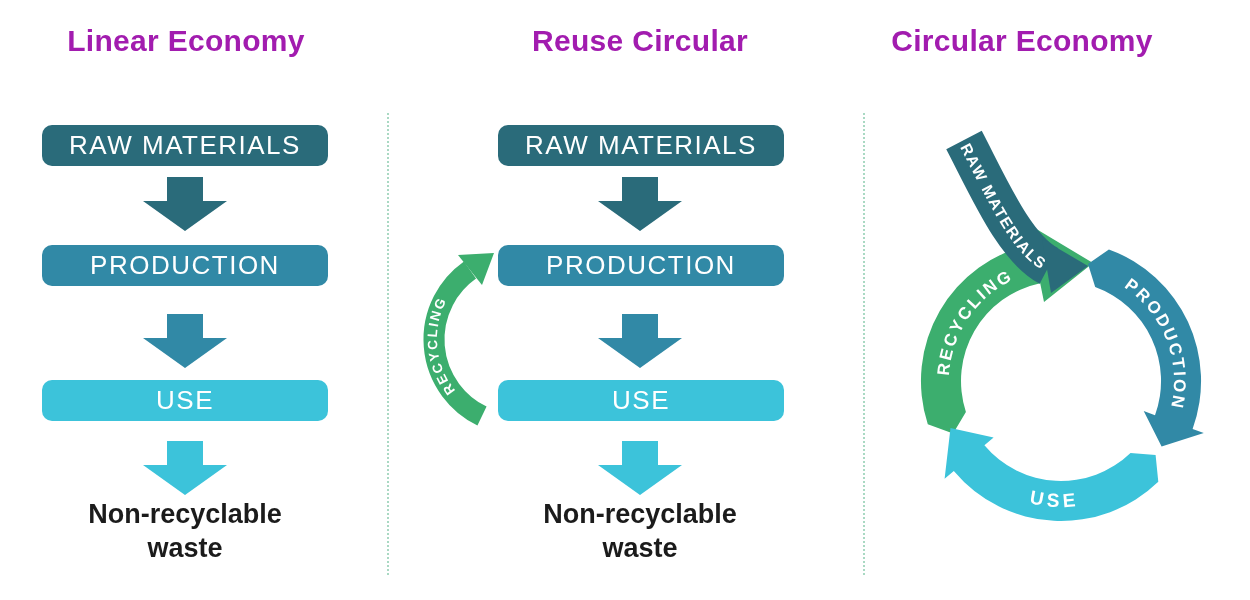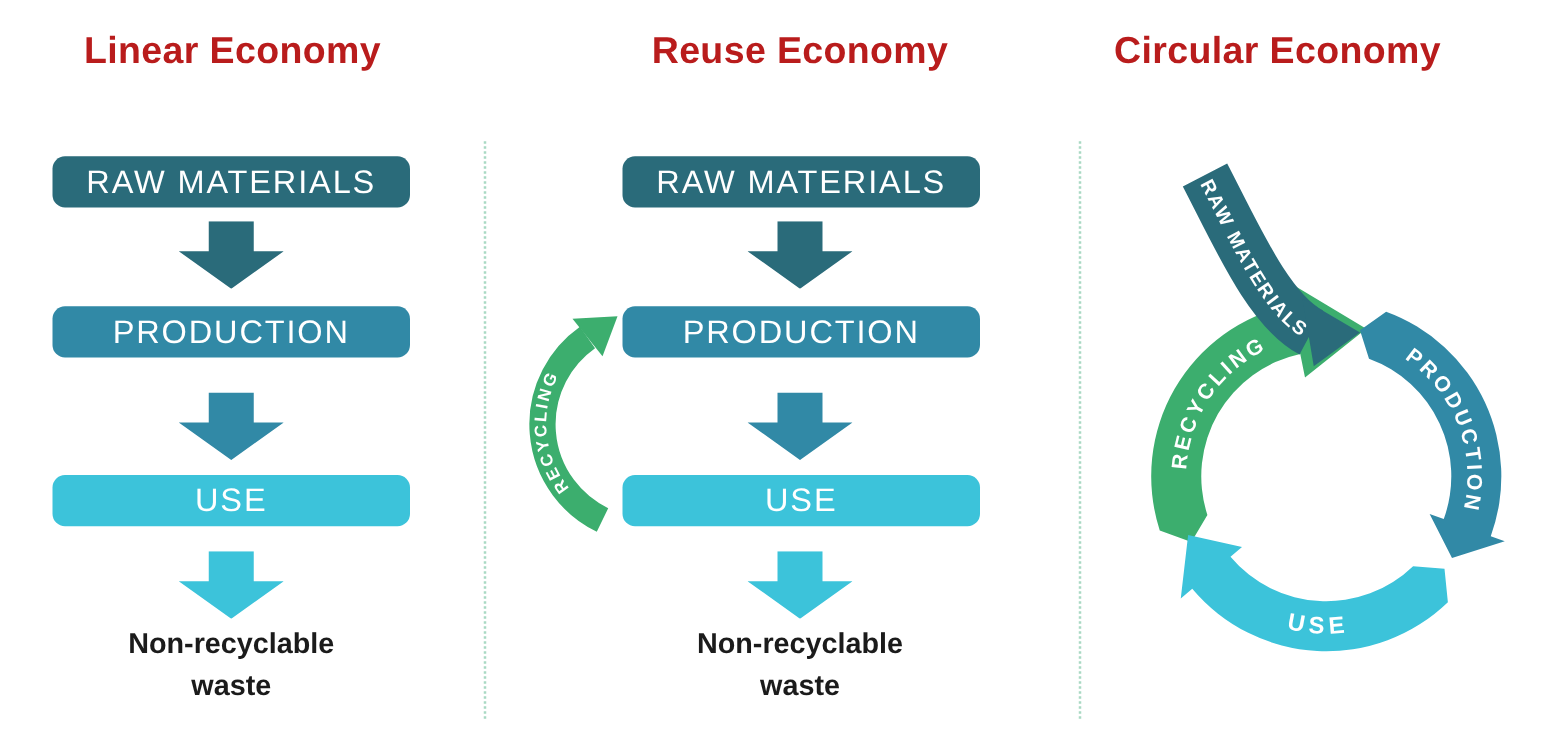--- a/index.html
+++ b/index.html
@@ -2,38 +2,38 @@
 <html><head>
 <meta charset="utf-8">
 <style>
   html,body{margin:0;padding:0;background:#ffffff;}
   #stage{
     position:relative;width:1250px;height:600px;background:#ffffff;overflow:hidden;
     font-family:"Liberation Sans", sans-serif;
   }
   .panel-title{
     position:absolute;top:24px;width:300px;text-align:center;
-    font-size:30px;font-weight:bold;letter-spacing:.3px;color:#b91c1c;
+    font-size:30px;font-weight:bold;letter-spacing:.3px;color:#a21caf;
   }
   .divider{
     position:absolute;top:113px;height:462px;width:0;
     border-left:2px dotted #A9D9C3;
   }
   .step-box{
     position:absolute;width:286px;height:41px;border-radius:10px;
     display:flex;align-items:center;justify-content:center;
     color:#ffffff;font-size:26px;font-weight:normal;letter-spacing:1.5px;
   }
   .bg-dark{background:#2A6B7A;}
   .bg-mid{background:#3189A6;}
   .bg-cyan{background:#3CC3DA;}
   .flow-arrow{position:absolute;width:84px;height:54px;}
   .waste{
     position:absolute;width:300px;text-align:center;color:#1B1B1B;
-    font-size:23px;font-weight:bold;line-height:34px;
+    font-size:27px;font-weight:bold;line-height:34px;
   }
   .seg-text{fill:#ffffff;font-weight:bold;}
   svg{display:block;}
 </style>
 </head>
 <body>
 
 <div id="stage">
 
   <div>
@@ -65,21 +65,21 @@
 
     <div class="waste" style="left:35px;top:497px;">
       <div>Non-recyclable</div>
       <div>waste</div>
     </div>
   </div>
 
   <div class="divider" style="left:387px;"></div>
 
   <div>
-    <div class="panel-title" style="left:490px;">Reuse Economy</div>
+    <div class="panel-title" style="left:490px;">Reuse Circular</div>
 
     <div class="step-box bg-dark" style="left:498px;top:125px;">
       <span>RAW MATERIALS</span>
     </div>
 
     <svg class="flow-arrow" style="left:598px;top:177px;" viewBox="0 0 84 54">
       <polygon points="24,0 60,0 60,24 84,24 42,54 0,24 24,24" fill="#2A6B7A"></polygon>
     </svg>
 
     <div class="step-box bg-mid" style="left:498px;top:245px;">

